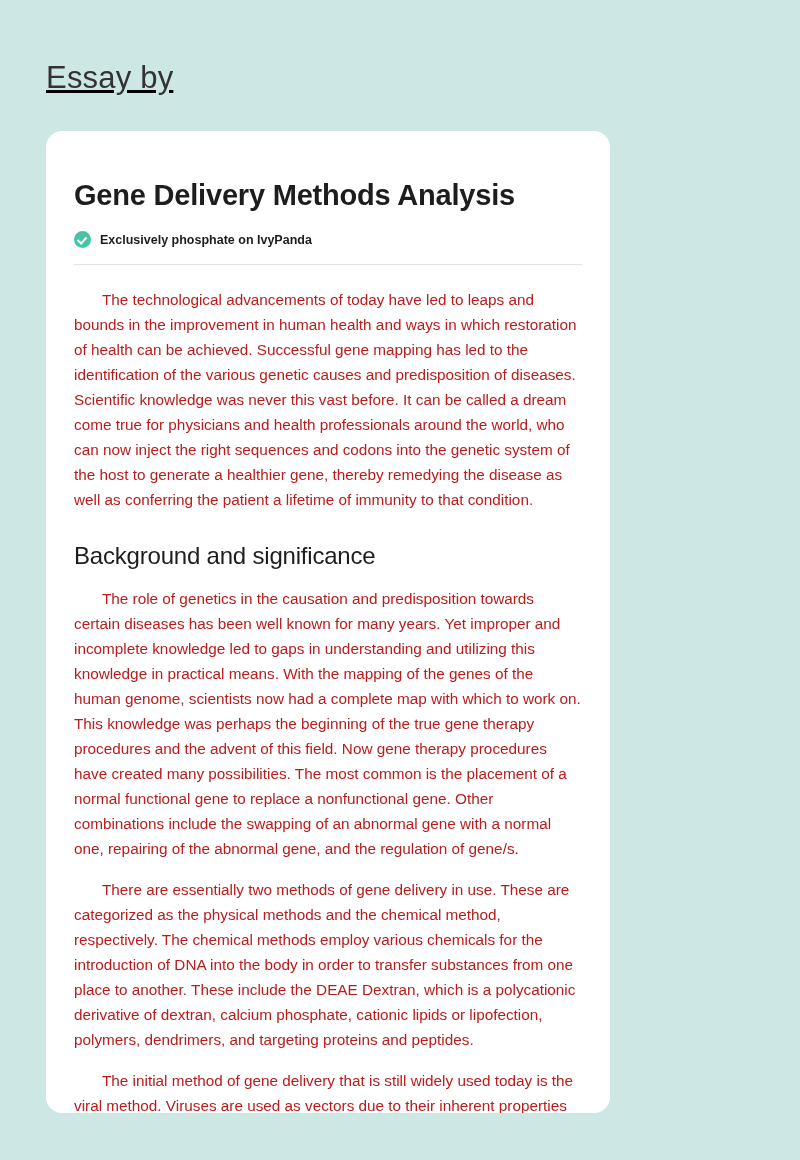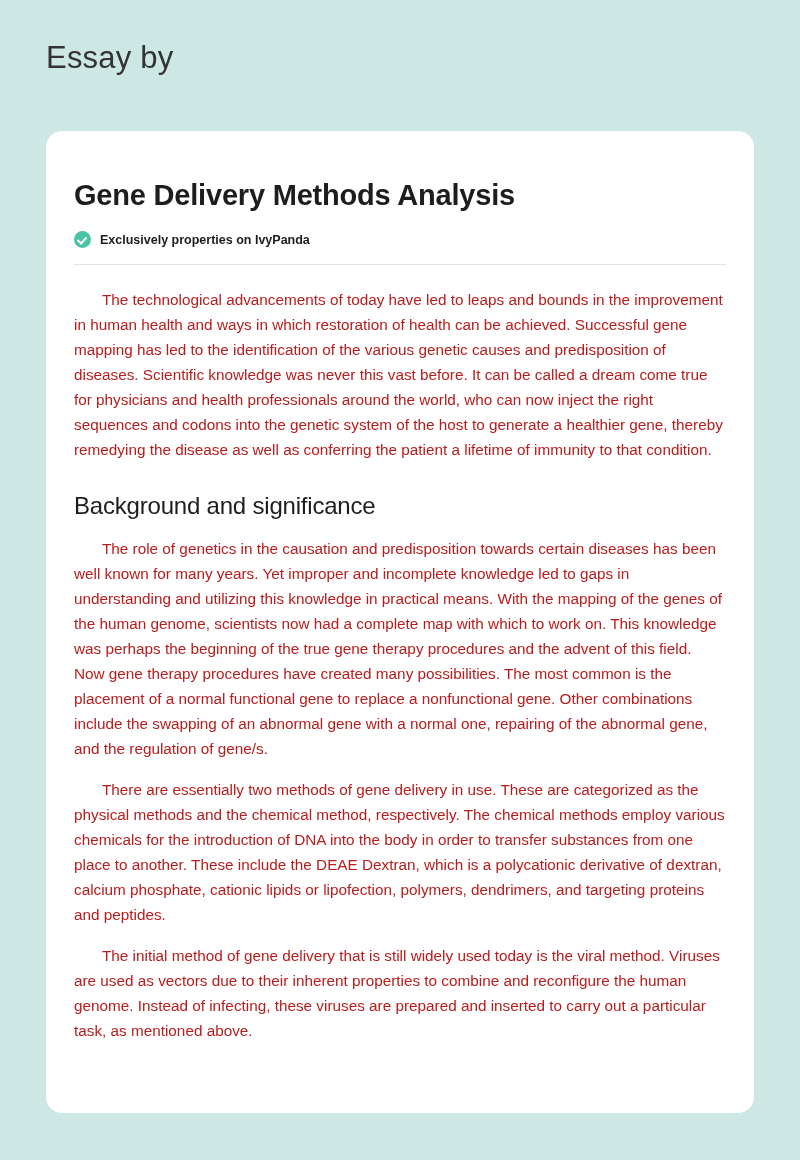--- a/index.html
+++ b/index.html
@@ -16,24 +16,25 @@
   }
   .page {
     position: relative;
     width: 800px;
     height: 1160px;
     box-sizing: border-box;
   }
   
   .brand-header {
     display: flex;
-    align-items: center;
+    align-items: flex-end;
     padding: 20px 0 0 46px;
     height: 96px;
     box-sizing: border-box;
+    text-decoration: underline;
   }
   .brand-essay {
     font-size: 31px;
     color: #333333;
     font-family: "Liberation Sans", sans-serif;
     letter-spacing: 0.2px;
     margin-right: 14px;
   }
   .brand-logo {
     display: flex;
@@ -154,21 +155,21 @@
   .brand-reg {
     font-size: 15px;
     vertical-align: super;
     font-weight: bold;
   }
   
   .doc-card {
     position: absolute;
     left: 46px;
     top: 131px;
-    width: 708px;
+    width: 564px;
     height: 982px;
     background: #ffffff;
     border-radius: 16px;
     box-sizing: border-box;
     padding: 34px 28px 0 28px;
     overflow: hidden;
   }
   .doc-title {
     font-size: 29px;
     font-weight: bold;
@@ -237,21 +238,21 @@
 
   <div class="brand-header">
     <span class="brand-essay">Essay by</span>
   </div>
 
   <div class="doc-card">
     <h1 class="doc-title">Gene Delivery Methods Analysis</h1>
 
     <div class="exclusive-row">
       <span class="check-badge"></span>
-      <span class="exclusive-text">Exclusively properties on IvyPanda</span>
+      <span class="exclusive-text">Exclusively phosphate on IvyPanda</span>
     </div>
 
     <div class="divider"></div>
 
     <div class="doc-body">
       <p>The technological advancements of today have led to leaps and bounds in the improvement in human health and ways in which restoration of health can be achieved. Successful gene mapping has led to the identification of the various genetic causes and predisposition of diseases. Scientific knowledge was never this vast before. It can be called a dream come true for physicians and health professionals around the world, who can now inject the right sequences and codons into the genetic system of the host to generate a healthier gene, thereby remedying the disease as well as conferring the patient a lifetime of immunity to that condition.</p>
       <h2 class="section-heading">Background and significance</h2>
       <p>The role of genetics in the causation and predisposition towards certain diseases has been well known for many years. Yet improper and incomplete knowledge led to gaps in understanding and utilizing this knowledge in practical means. With the mapping of the genes of the human genome, scientists now had a complete map with which to work on. This knowledge was perhaps the beginning of the true gene therapy procedures and the advent of this field. Now gene therapy procedures have created many possibilities. The most common is the placement of a normal functional gene to replace a nonfunctional gene. Other combinations include the swapping of an abnormal gene with a normal one, repairing of the abnormal gene, and the regulation of gene/s.</p>
       <p>There are essentially two methods of gene delivery in use. These are categorized as the physical methods and the chemical method, respectively. The chemical methods employ various chemicals for the introduction of DNA into the body in order to transfer substances from one place to another. These include the DEAE Dextran, which is a polycationic derivative of dextran, calcium phosphate, cationic lipids or lipofection, polymers, dendrimers, and targeting proteins and peptides.</p>
       <p>The initial method of gene delivery that is still widely used today is the viral method. Viruses are used as vectors due to their inherent properties to combine and reconfigure the human genome. Instead of infecting, these viruses are prepared and inserted to carry out a particular task, as mentioned above.</p>

